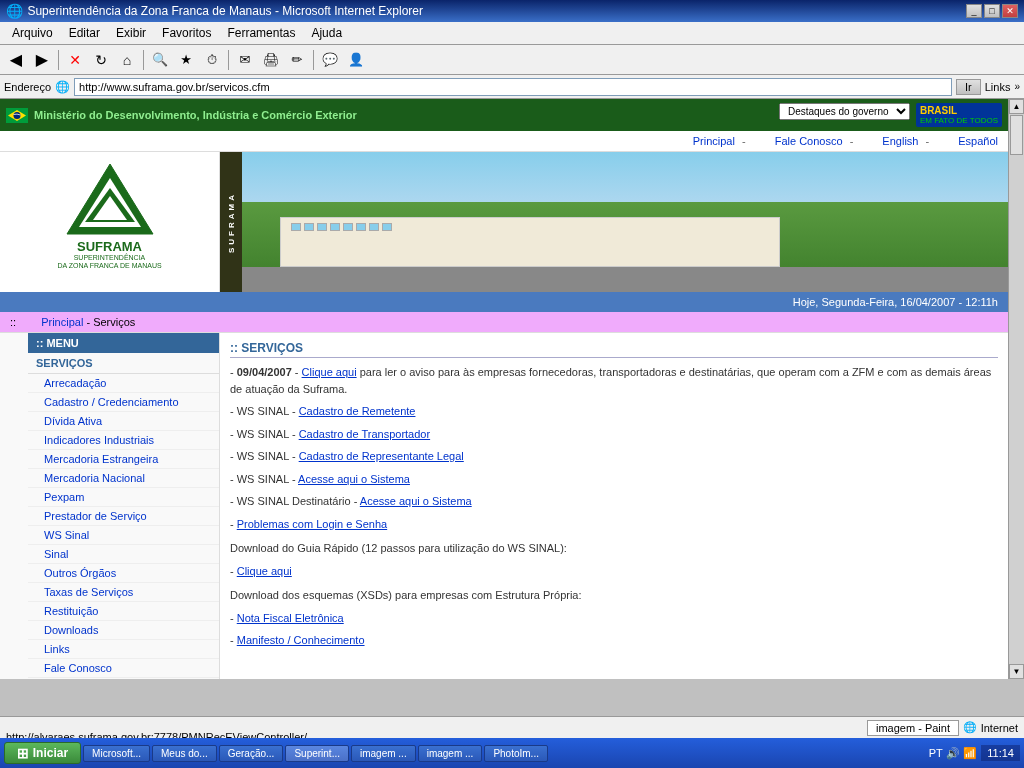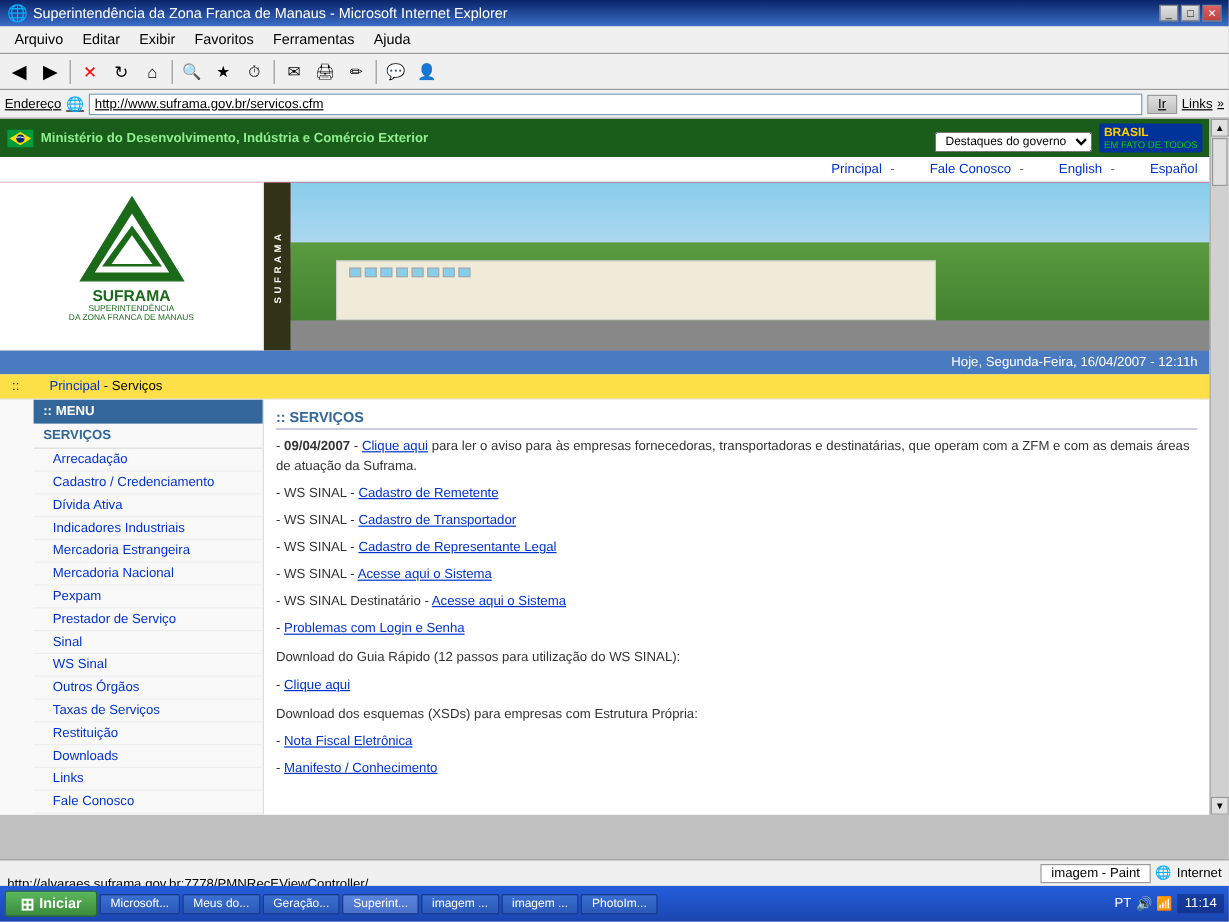--- a/index.html
+++ b/index.html
@@ -54,21 +54,20 @@
 
     
     .address-bar {
       background: #f0f0f0;
       border-bottom: 1px solid #999;
       display: flex;
       align-items: center;
       padding: 2px 4px;
       gap: 4px;
       height: 24px;
-      text-decoration: underline;
     }
     .address-label { font-size: 11px; color: #000; }
     .address-input {
       flex: 1; height: 18px; border: 1px solid #7f9db9;
       font-size: 11px; padding: 0 4px; background: white;
     }
     .go-btn {
       padding: 1px 8px; font-size: 11px; background: linear-gradient(to bottom, #e0e0e0, #c0c0c0);
       border: 1px solid #999; cursor: pointer;
     }
@@ -135,21 +134,21 @@
     .date-bar {
       background: #4a7abf;
       color: white;
       text-align: right;
       padding: 4px 10px;
       font-size: 11px;
     }
 
     
     .breadcrumb-bar {
-      background: #fde047;
+      background: #f0abfc;
       padding: 4px 10px;
       font-size: 11px;
       border-bottom: 1px solid #ddd;
     }
 
     
     .sidebar {
       width: 220px;
       min-width: 220px;
       background: #f9f9f9;
@@ -335,21 +334,21 @@
       <div class="ministry-left">
 
         <svg width="22" height="15">
           <rect width="22" height="15" fill="#009c3b"></rect>
           <polygon points="11,2 20,7.5 11,13 2,7.5" fill="#ffdf00"></polygon>
           <circle cx="11" cy="7.5" r="3.5" fill="#002776"></circle>
           <path d="M7.5,6.5 Q11,5.5 14.5,7" stroke="white" stroke-width="0.8" fill="none"></path>
         </svg>
         <span class="ministry-text">Ministério do Desenvolvimento, Indústria e Comércio Exterior</span>
       </div>
-      <div style="display:flex; align-items:flex-end; gap:6px;">
+      <div style="display:flex; align-items:flex-start; gap:6px;">
         <div class="gov-dropdown">
           <select class="gov-select">
             <option>Destaques do governo</option>
           </select>
         </div>
         <div class="brasil-logo">
           <div>
             <div class="brasil-text">BRASIL</div>
             <div class="brasil-sub">EM FATO DE TODOS</div>
           </div>
@@ -432,22 +431,22 @@
         <div class="sidebar-title">:: MENU</div>
         <div class="sidebar-section-title">SERVIÇOS</div>
         <a class="sidebar-link">Arrecadação</a>
         <a class="sidebar-link">Cadastro / Credenciamento</a>
         <a class="sidebar-link">Dívida Ativa</a>
         <a class="sidebar-link">Indicadores Industriais</a>
         <a class="sidebar-link">Mercadoria Estrangeira</a>
         <a class="sidebar-link">Mercadoria Nacional</a>
         <a class="sidebar-link">Pexpam</a>
         <a class="sidebar-link">Prestador de Serviço</a>
+        <a class="sidebar-link">WS Sinal</a>
         <a class="sidebar-link">Sinal</a>
-        <a class="sidebar-link">WS Sinal</a>
         <a class="sidebar-link">Outros Órgãos</a>
         <a class="sidebar-link">Taxas de Serviços</a>
         <a class="sidebar-link">Restituição</a>
         <a class="sidebar-link">Downloads</a>
         <a class="sidebar-link">Links</a>
         <a class="sidebar-link">Fale Conosco</a>
       </div>
 
       <div class="main-content">
         <div class="section-header">:: SERVIÇOS</div>

